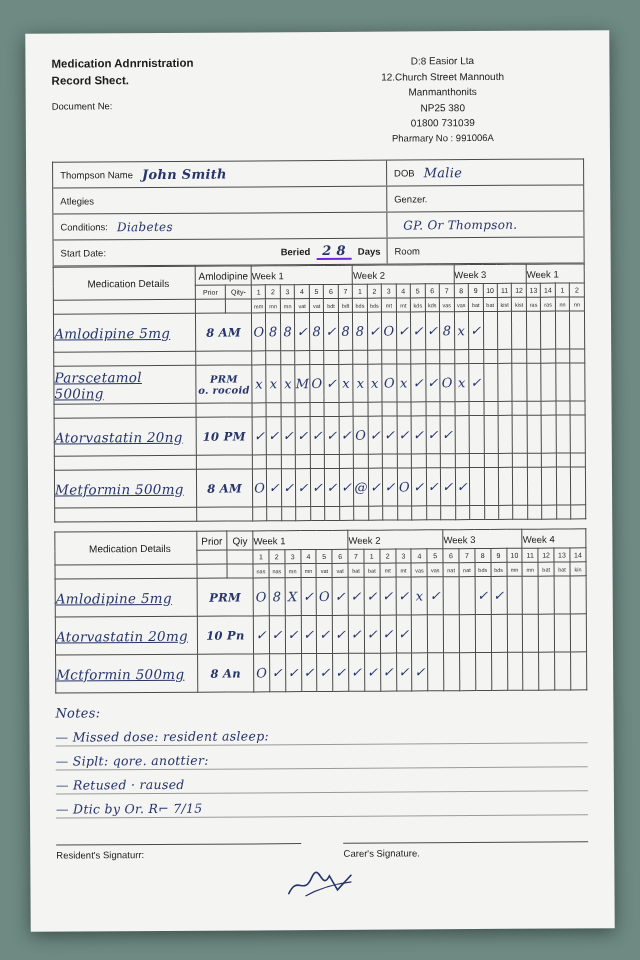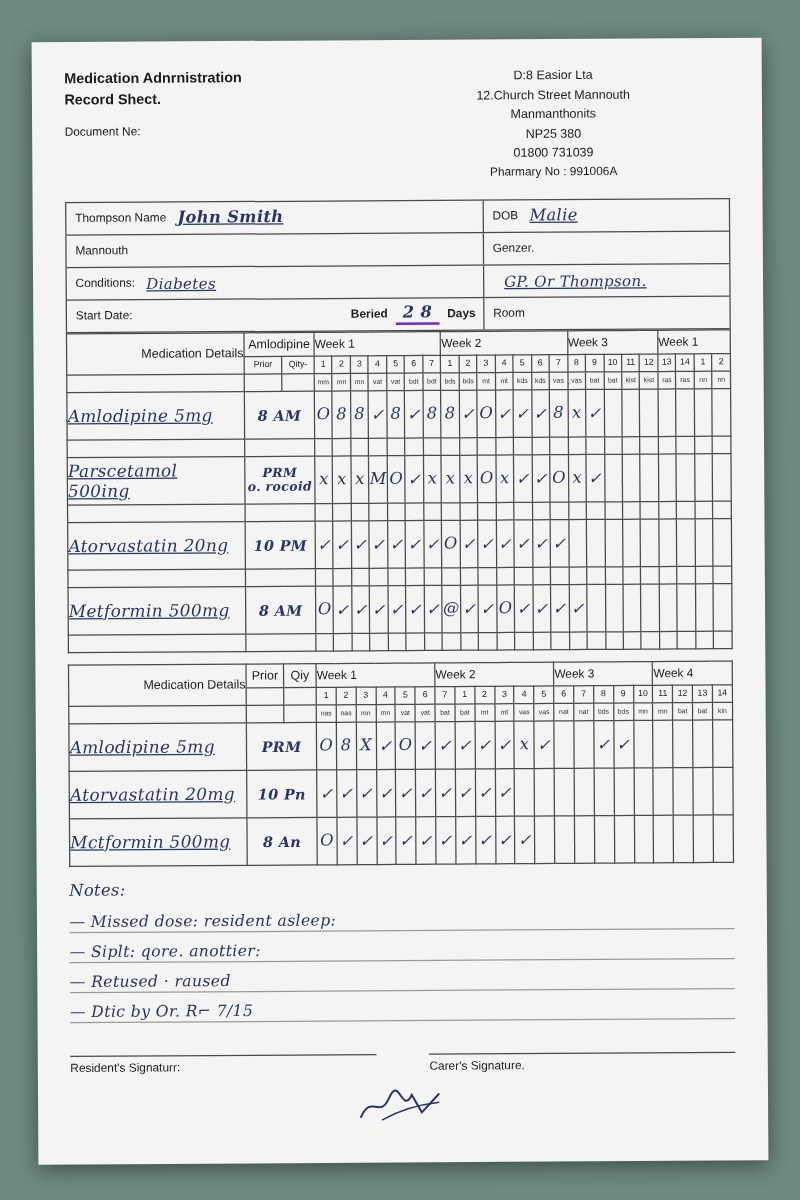--- a/index.html
+++ b/index.html
@@ -44,30 +44,30 @@
   .pt-block{
     margin-top:14px;
     border:1px solid #4a4a4a;
     border-bottom:none;
   }
   .pt-row{display:flex;border-bottom:1px solid #4a4a4a;height:25px;align-items:center;}
   .pt-cell{padding-left:7px;display:flex;align-items:center;height:100%;box-sizing:border-box;}
   .pt-cell.left{width:63%;border-right:1px solid #4a4a4a;}
   .pt-cell.right{width:37%;}
   .pt-lab{font-size:9.5px;color:#1b1b1b;}
-  .pt-val{font-size:13px;margin-left:9px;text-decoration:underline;}
+  .pt-val{font-size:13px;margin-left:9px;}
   .pt-val.sm{font-size:12px;}
   .inline-mid{font-size:9.5px;color:#1b1b1b;margin-left:auto;padding-right:6px;display:flex;align-items:center;gap:6px;font-weight:bold;}
   .period-val{font-size:13px;border-bottom:2px solid #6d28d9;padding:0 6px;}
   
   table.grid{border-collapse:collapse;width:100%;table-layout:fixed;}
   table.grid td,table.grid th{border:1px solid #4a4a4a;padding:0;}
   .med-name{font-size:13.5px;padding-left:8px;height:37px;text-decoration:underline;}
   .med-head{font-size:10px;color:#1b1b1b;text-align:center;height:18px;}
-  .med-head.left{text-align:right;padding-left:8px;}
+  .med-head.left{text-align:center;padding-left:8px;}
   .wk-head{font-size:9.5px;color:#1b1b1b;text-align:left;height:17px;}
   .day-head{font-size:7px;color:#1b1b1b;text-align:center;height:13px;}
   .day-head2{font-size:5.5px;color:#333;text-align:center;height:13px;line-height:1.1;}
   .tick{text-align:center;font-size:13px;}
   .time-cell{font-size:11.5px;text-align:center;font-weight:bold;}
   .time-cell.two{font-size:10px;line-height:1.1;}
   .blank-row td{height:13px;}
   .sec-gap{height:9px;}
   
   .notes{margin-top:12px;}
@@ -113,21 +113,21 @@
           <span class="pt-lab">Thompson Name</span>
           <span class="pt-val hw hw-b">John Smith</span>
         </div>
         <div class="pt-cell right">
           <span class="pt-lab">DOB</span>
           <span class="pt-val hw">Malie</span>
         </div>
       </div>
       <div class="pt-row">
         <div class="pt-cell left">
-          <span class="pt-lab">Mannouth</span>
+          <span class="pt-lab">Atlegies</span>
         </div>
         <div class="pt-cell right">
           <span class="pt-lab">Genzer.</span>
         </div>
       </div>
       <div class="pt-row">
         <div class="pt-cell left">
           <span class="pt-lab">Conditions:</span>
           <span class="pt-val sm hw">Diabetes</span>
         </div>

